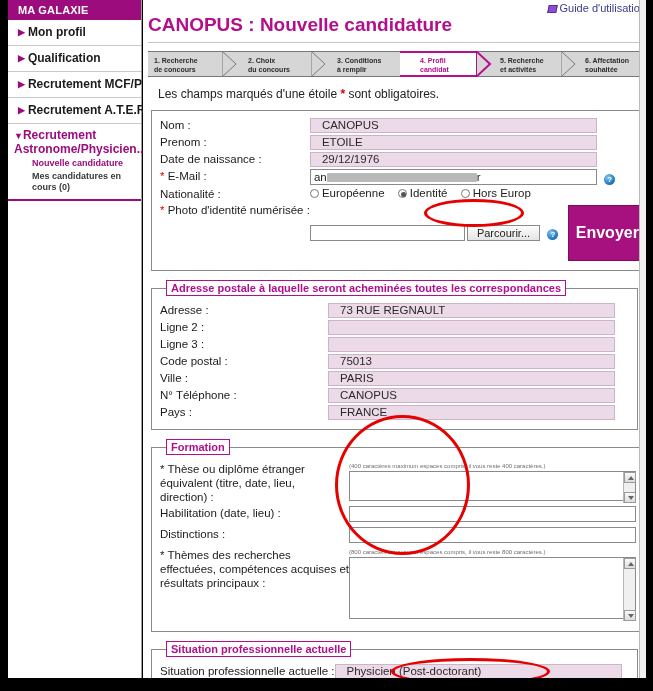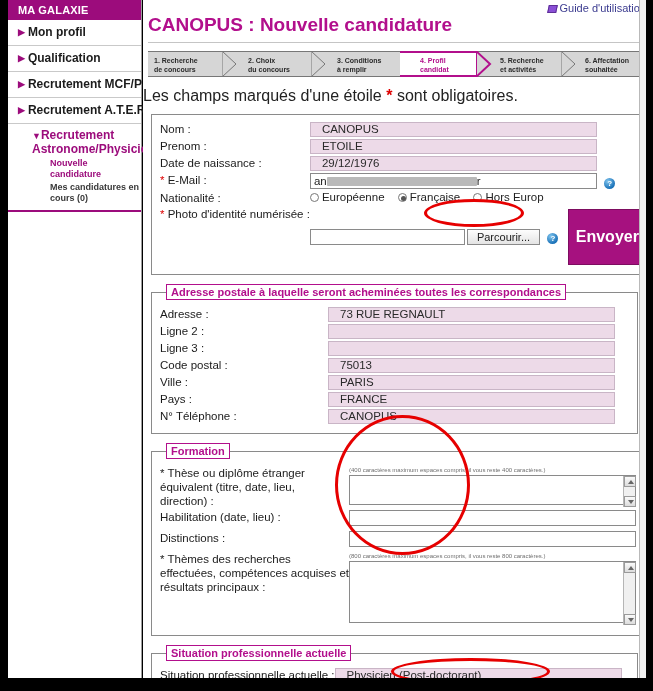--- a/index.html
+++ b/index.html
@@ -46,21 +46,21 @@
     color: #1b1b1b;
     white-space: nowrap;
   }
   .sb-item .tri {
     color: #9C0C7C;
     font-size: 9px;
     margin-right: 3px;
     position: relative; top: -1px;
   }
   .sb-group {
-    padding: 5px 0 0 24px;
+    padding: 5px 0 0 6px;
     border-bottom: 2px solid #9C0C7C;
     padding-bottom: 6px;
   }
   .sb-group-title {
     font-weight: bold;
     font-size: 12px;
     color: #9C0C7C;
     line-height: 13px;
   }
   .sb-group-title .tri-d { font-size: 9px; }
@@ -135,22 +135,22 @@
   }
   .active-box {
     position: absolute;
     top: -1px; height: 26px;
     background: #fff;
     border-top: 2px solid #B20F8C;
     border-bottom: 2px solid #B20F8C;
   }
 
   .req-note {
-    margin: 10px 0 0 0;
-    font-size: 16px;
+    margin: 10px 0 0 15px;
+    font-size: 12px;
     color: #222;
   }
   .req-note .star { color: #d00; font-weight: bold; }
 
   
   fieldset.box {
     margin: 9px 8px 0 8px;
     border: 1px solid #8a8a8a;
     padding: 6px 8px 8px 8px;
   }
@@ -419,21 +419,21 @@
           </td>
           <td style="white-space:nowrap;">
             <div class="inp" style="display:inline-block;"><span>an</span><span class="redacted" style="width:150px;"></span><span>r</span></div>
             <span class="help">?</span>
           </td>
         </tr>
         <tr>
           <td class="lab">Nationalité :</td>
           <td class="radios">
             <label><span class="radio"></span><span>Européenne</span></label>
-            <label><span class="radio on"></span><span>Française</span></label>
+            <label><span class="radio on"></span><span>Identité</span></label>
             <label><span class="radio"></span><span>Hors Europ</span></label>
           </td>
         </tr>
         <tr>
           <td class="lab">
             <span class="star">*</span> <span>Photo d'identité numérisée :</span>
           </td>
           <td style="white-space:nowrap; padding-top:3px;">
             <span class="fileinp"></span><span class="browse">Parcourir...</span>
             <span class="help">?</span>
@@ -472,29 +472,29 @@
                 <div class="ro">75013</div>
               </td>
         </tr>
         <tr>
           <td class="lab">Ville :</td>
           <td>
                 <div class="ro">PARIS</div>
               </td>
         </tr>
         <tr>
+          <td class="lab">N° Téléphone :</td>
+          <td>
+                <div class="ro">CANOPUS</div>
+              </td>
+        </tr>
+        <tr>
           <td class="lab">Pays :</td>
           <td>
                 <div class="ro">FRANCE</div>
-              </td>
-        </tr>
-        <tr>
-          <td class="lab">N° Téléphone :</td>
-          <td>
-                <div class="ro">CANOPUS</div>
               </td>
         </tr>
       </tbody>
         </table>
     </fieldset>
 
     <fieldset class="box">
       <legend>Formation</legend>
       <table class="frm">
         <tbody>

